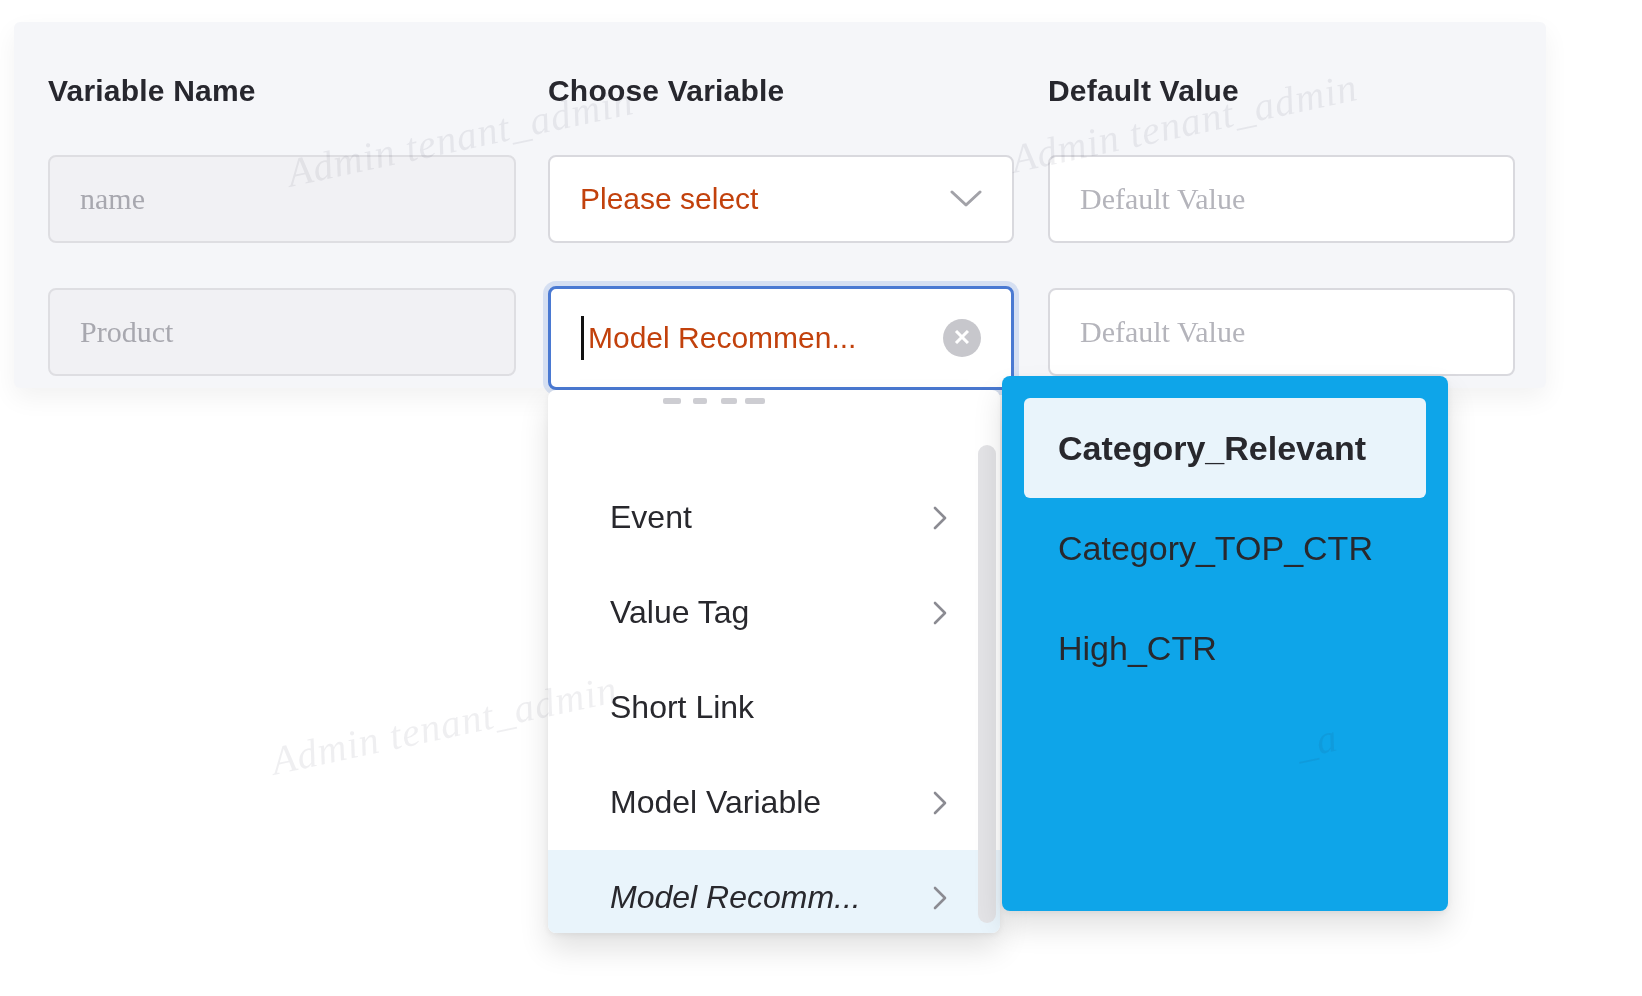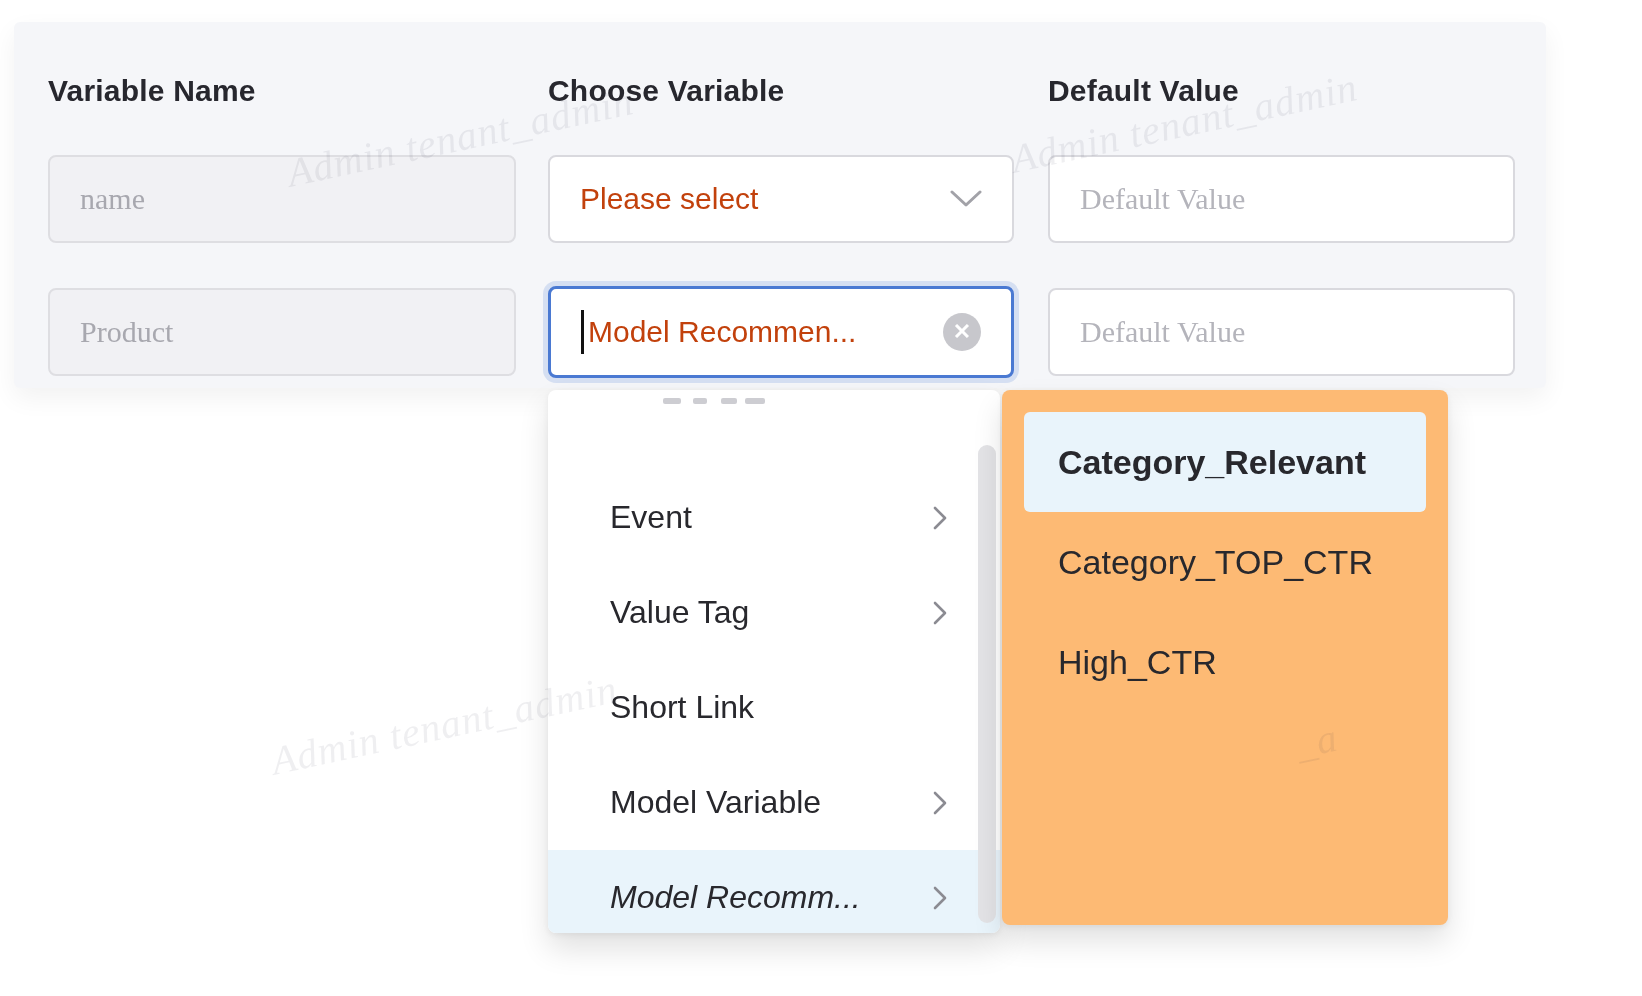--- a/index.html
+++ b/index.html
@@ -28,21 +28,21 @@
   .field.white::placeholder { color:#b4b4bb; }
   .field.disabled { background:#f1f1f4; border:2px solid #dedee2; color:#a8a8af; }
   
   .select {
     position:absolute; width:466px; height:88px; background:#fff;
     border:2px solid #d9d9de; border-radius:8px;
     display:flex; align-items:center; padding:0 30px; cursor:pointer;
   }
   .select .ph { font-size:30px; color:#c2410c; white-space:nowrap; overflow:hidden; flex:1 1 auto; }
   .select.focused {
-    border:3px solid #4a79d2; height:92px;
+    border:3px solid #4a79d2; height:104px;
     box-shadow:0 0 0 5px rgba(74,121,210,0.18);
   }
   .caret { flex:0 0 auto; margin-left:12px; }
   .cursor-bar {
     width:3px; height:44px; background:#111; margin-right:4px; flex:0 0 auto;
   }
   .clear-btn {
     flex:0 0 auto; width:38px; height:38px; border-radius:50%;
     background:#c7c7cc; color:#ffffff; font-size:22px; line-height:38px;
     text-align:center; cursor:pointer; font-weight:700; margin-left:10px;
@@ -61,22 +61,22 @@
   }
   .menu-item .label { flex:1 1 auto; font-size:32px; color:#28282d; white-space:nowrap; }
   .menu-item.highlighted { background:#e9f4fb;font-style:italic; }
   .frag { position:absolute; top:8px; height:6px; background:#c0c0c7; border-radius:2px; opacity:0.8; }
   .scroll-thumb {
     position:absolute; right:4px; top:55px; width:18px; height:478px;
     background:#e3e3e6; border-radius:10px; cursor:pointer;
   }
   
   .submenu {
-    position:absolute; left:1002px; top:390px; width:446px; height:535px;
-    background:#fdba74; border-radius:8px; overflow:hidden;
+    position:absolute; left:1002px; top:376px; width:446px; height:535px;
+    background:#0ea5e9; border-radius:8px; overflow:hidden;
     box-shadow:0 16px 30px rgba(0,0,0,0.12), 0 2px 6px rgba(0,0,0,0.06);
     padding-top:22px;
   }
   .sub-item {
     height:100px; margin:0 22px; border-radius:6px;
     display:flex; align-items:center; padding:0 34px;
     font-size:34px; color:#28282d; cursor:pointer; white-space:nowrap;
   }
   .sub-item.highlighted { background:#e9f4fb; font-weight:600; }
   

